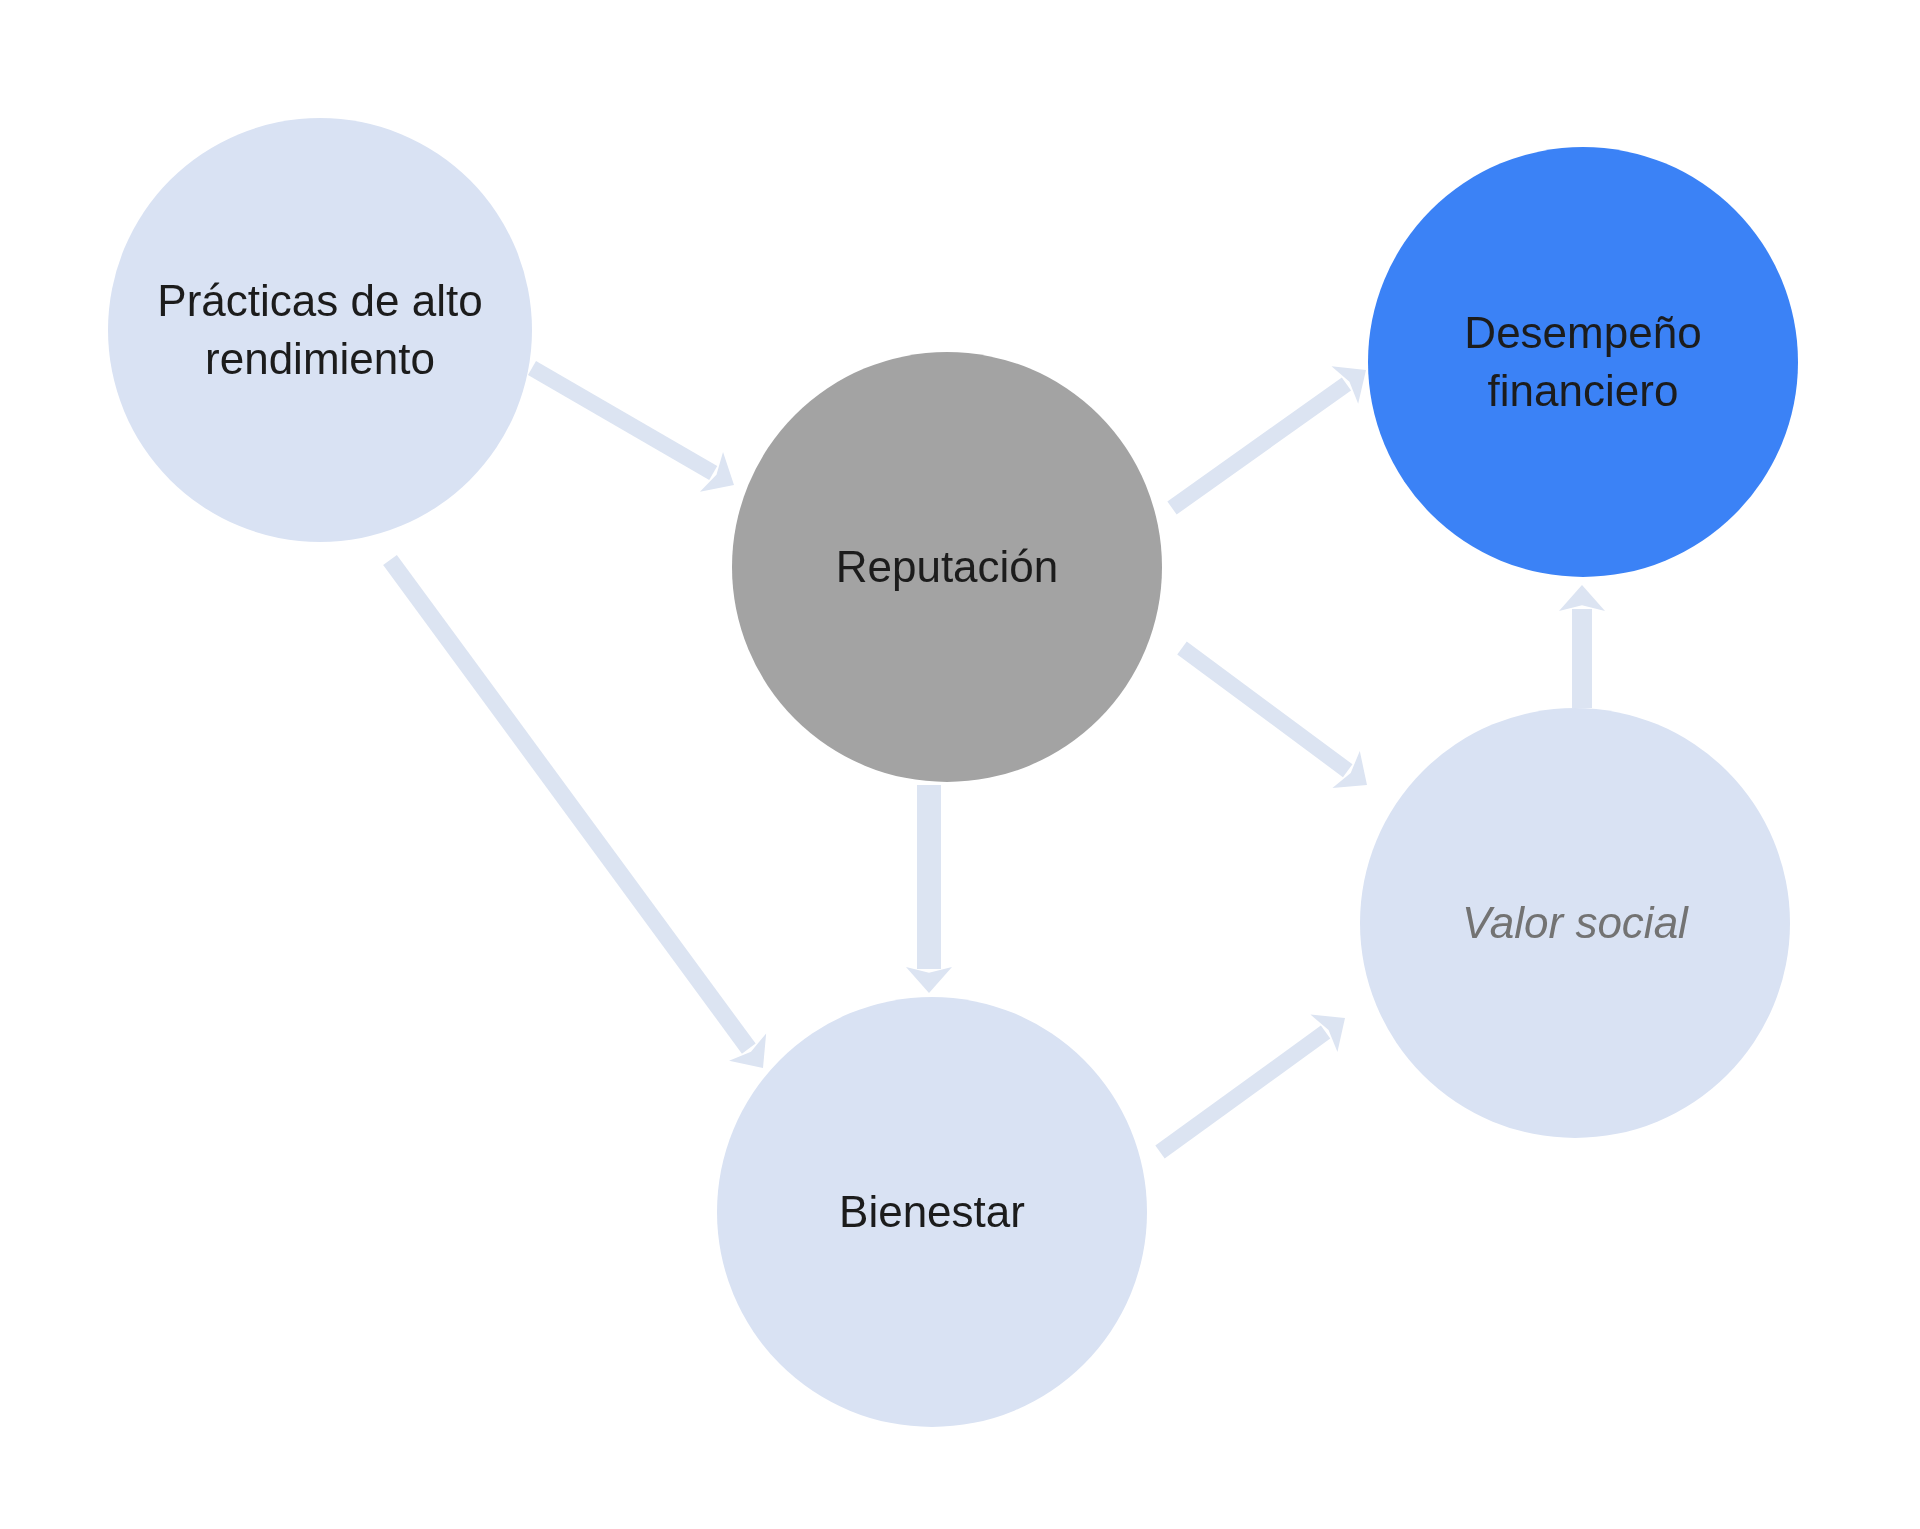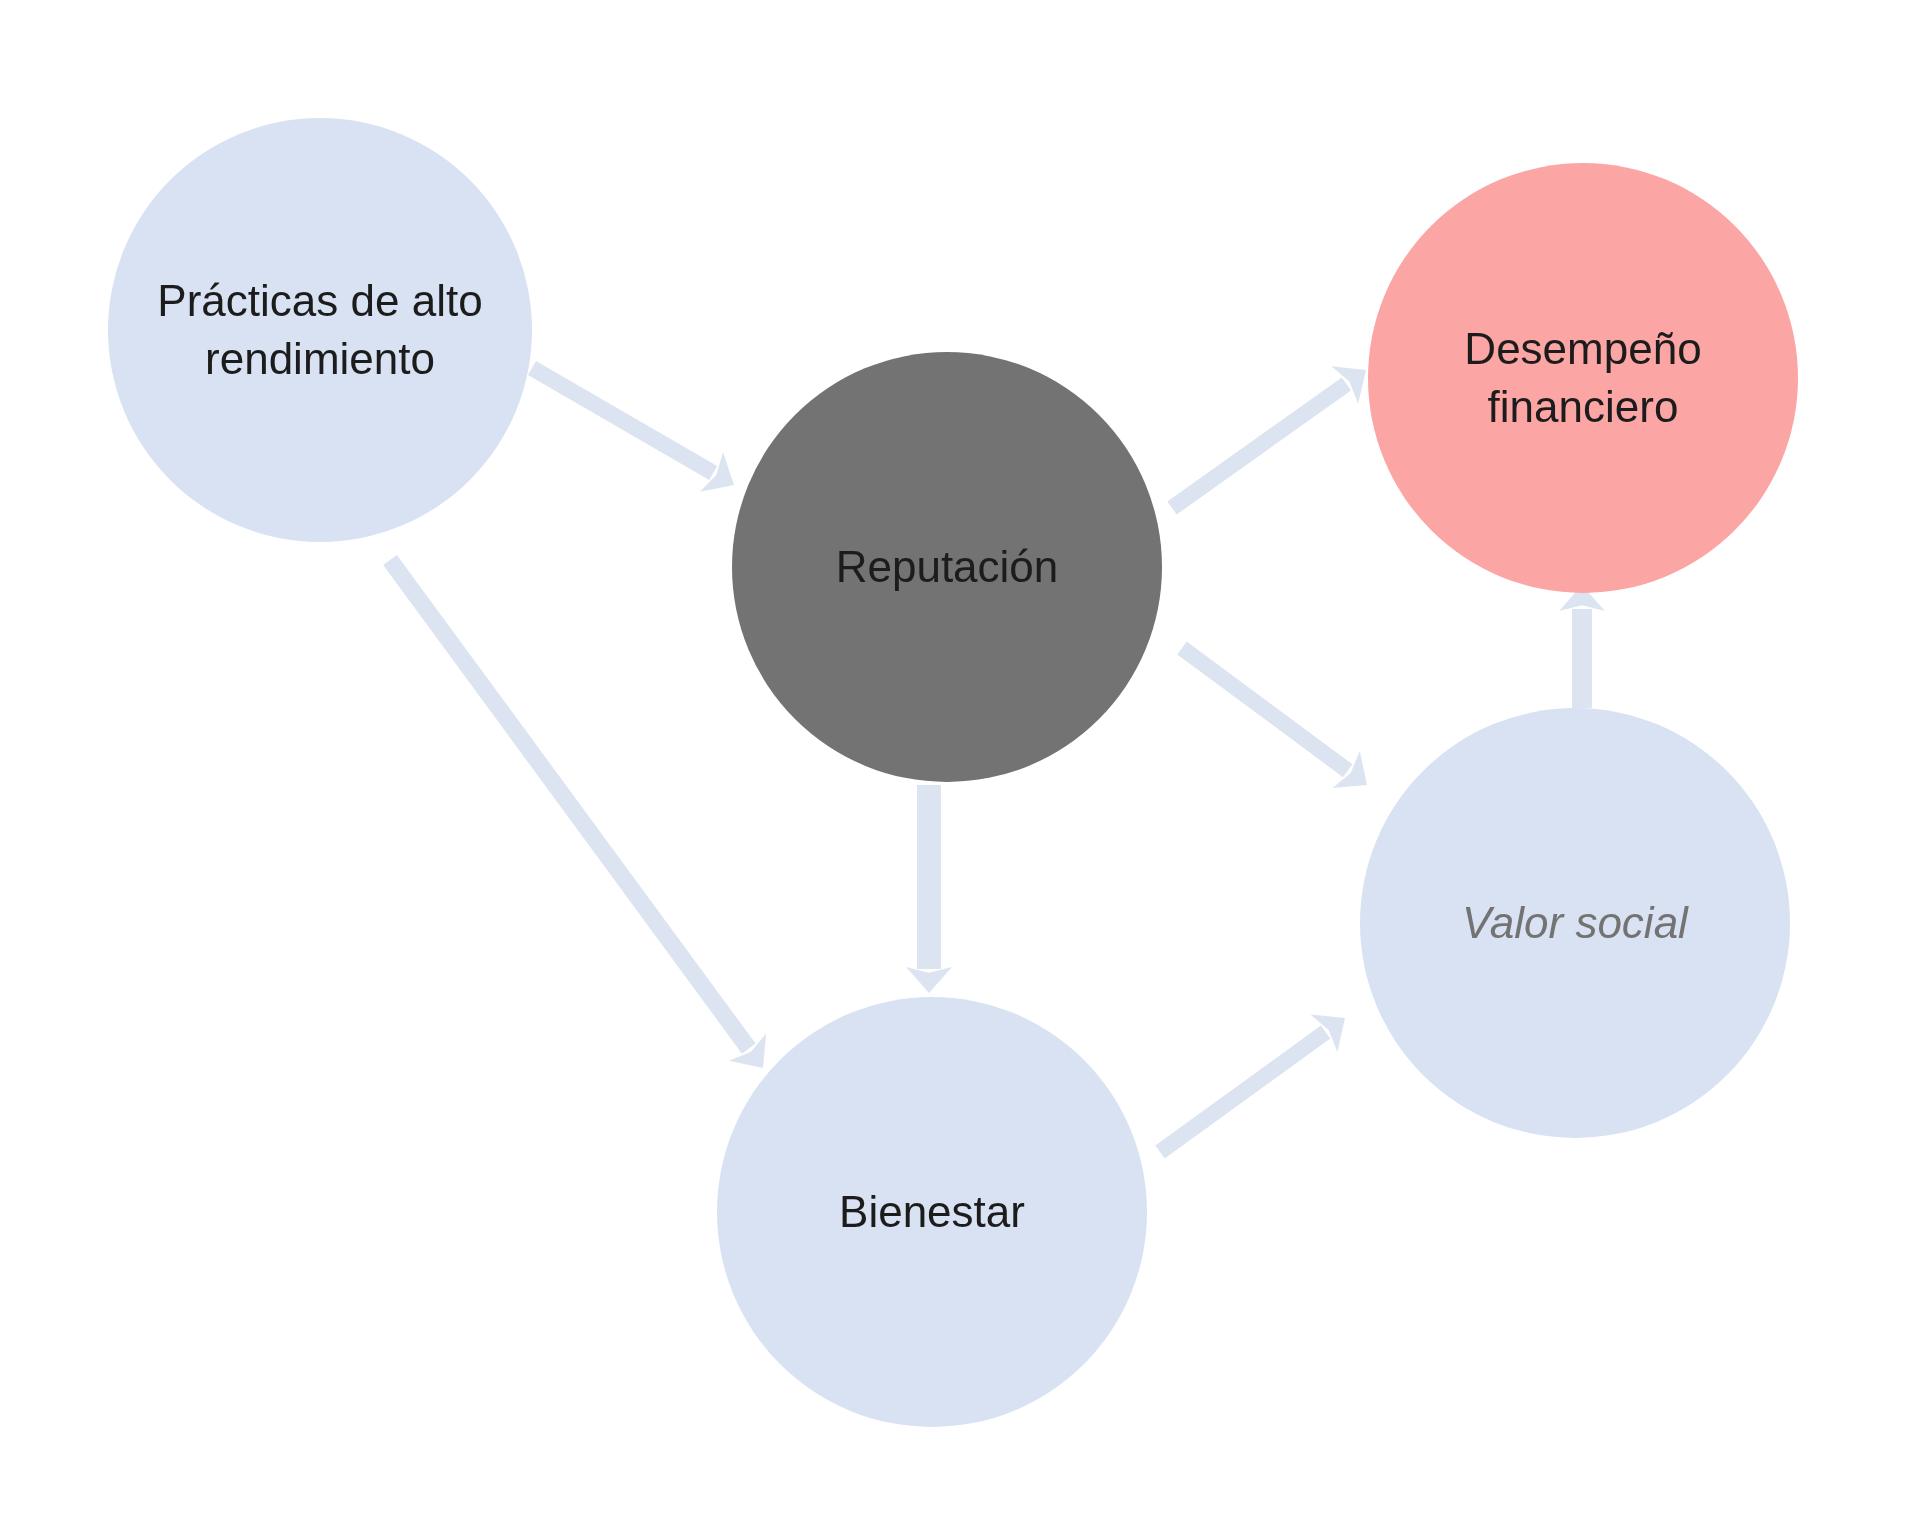--- a/index.html
+++ b/index.html
@@ -73,24 +73,24 @@
       <g>
         <line x1="1582" y1="708" x2="1582" y2="609" stroke="#dce4f2" stroke-width="20"></line>
         <polygon points="1582,585 1605,611 1582,605.28 1559,611" fill="#dce4f2"></polygon>
       </g>
     </svg>
 
   <div class="node" style="left: 108px; top: 118px; width: 424px; height: 424px; background: rgb(217, 226, 243);">
     <span class="node-label" style="color: rgb(28, 28, 28);">Prácticas de alto
 rendimiento</span>
   </div>
-  <div class="node" style="left: 732px; top: 352px; width: 430px; height: 430px; background: #737373;">
+  <div class="node" style="left: 732px; top: 352px; width: 430px; height: 430px; background: #a3a3a3;">
     <span class="node-label" style="color: rgb(28, 28, 28);">Reputación</span>
   </div>
-  <div class="node" style="left: 1368px; top: 163px; width: 430px; height: 430px; background: #fca5a5;">
+  <div class="node" style="left: 1368px; top: 147px; width: 430px; height: 430px; background: #3b82f6;">
     <span class="node-label" style="color: rgb(28, 28, 28);">Desempeño
 financiero</span>
   </div>
   <div class="node" style="left: 1360px; top: 708px; width: 430px; height: 430px; background: rgb(217, 226, 243);">
     <span class="node-label" style="color: #737373; font-style: italic;">Valor social</span>
   </div>
   <div class="node" style="left: 717px; top: 997px; width: 430px; height: 430px; background: rgb(217, 226, 243);">
     <span class="node-label" style="color: rgb(28, 28, 28);">Bienestar</span>
   </div>
 </div>

